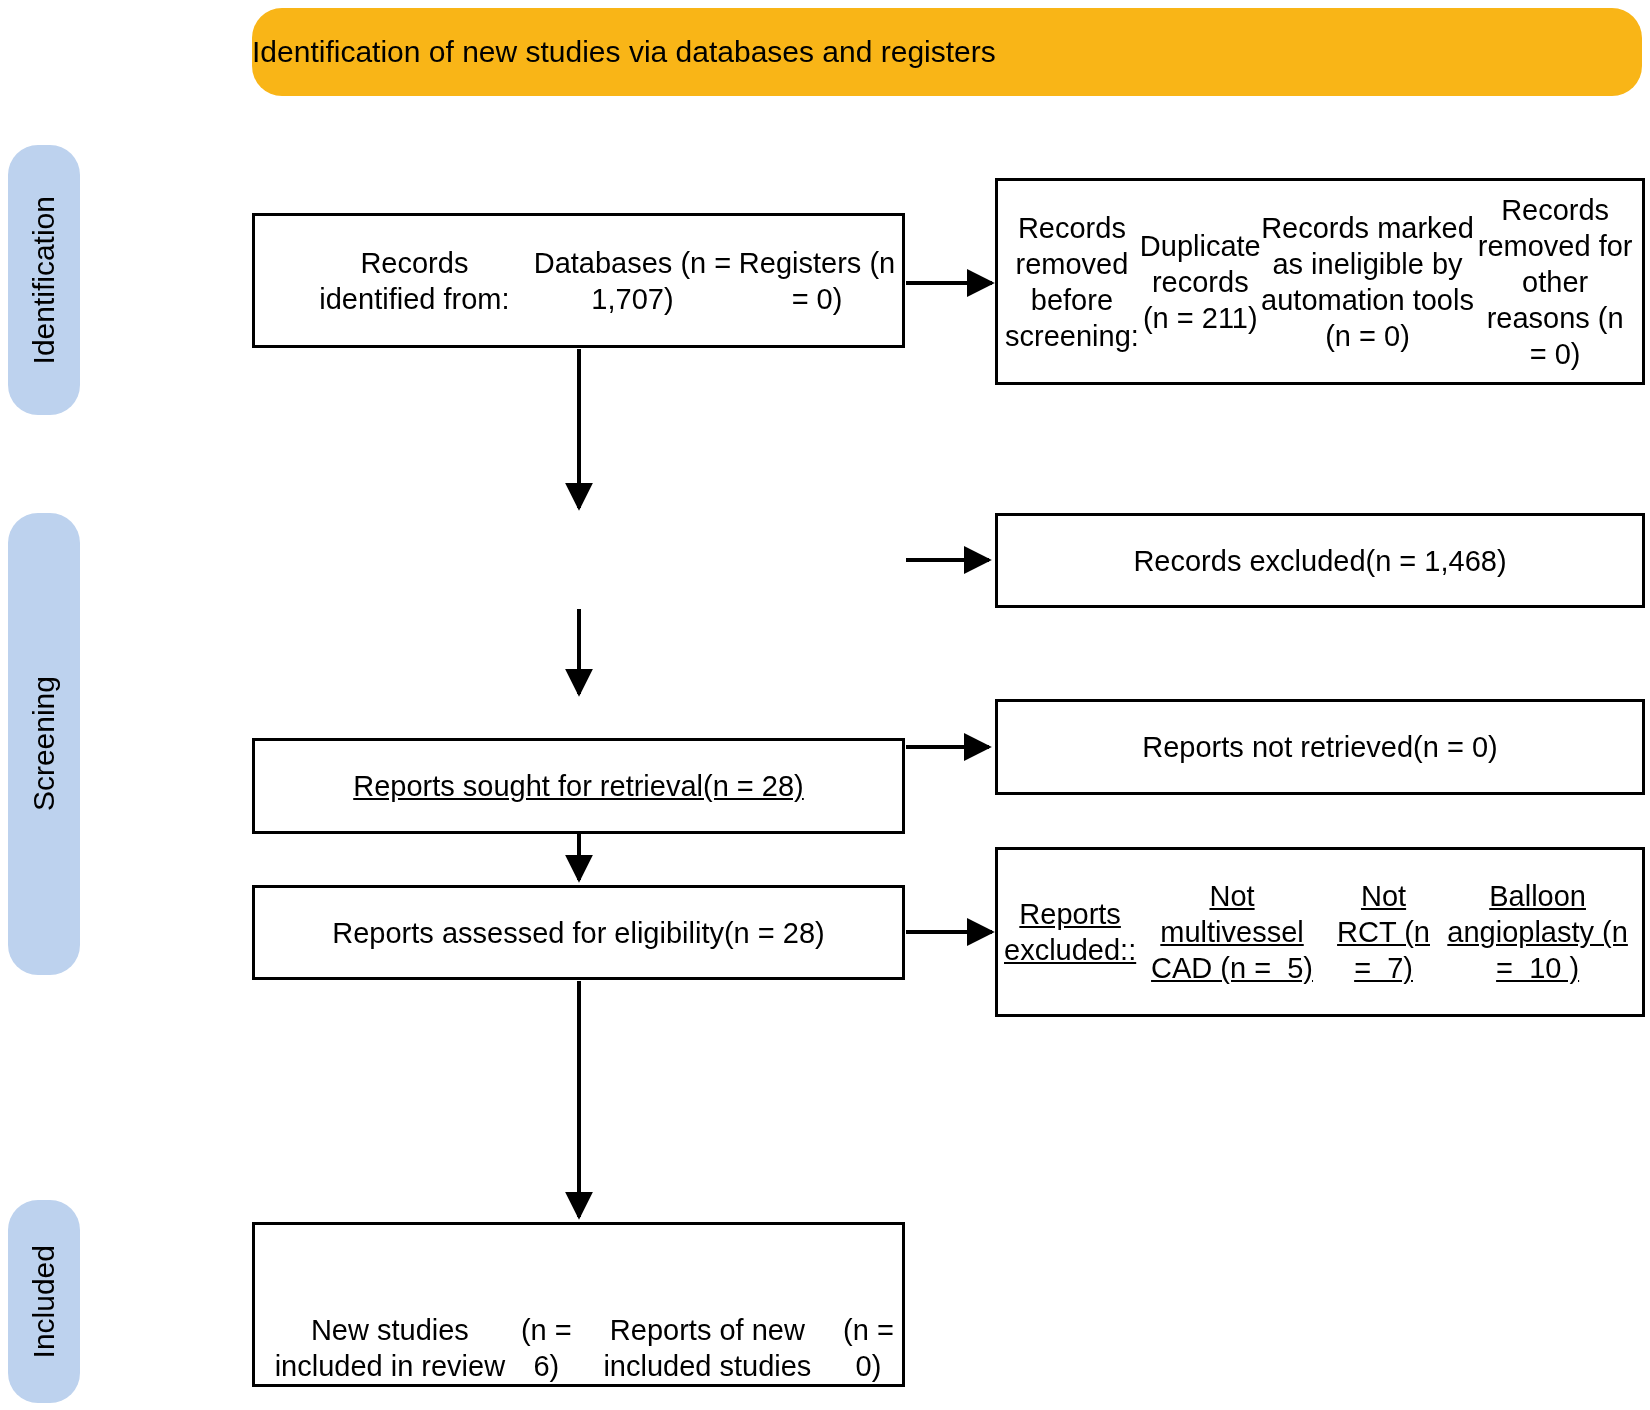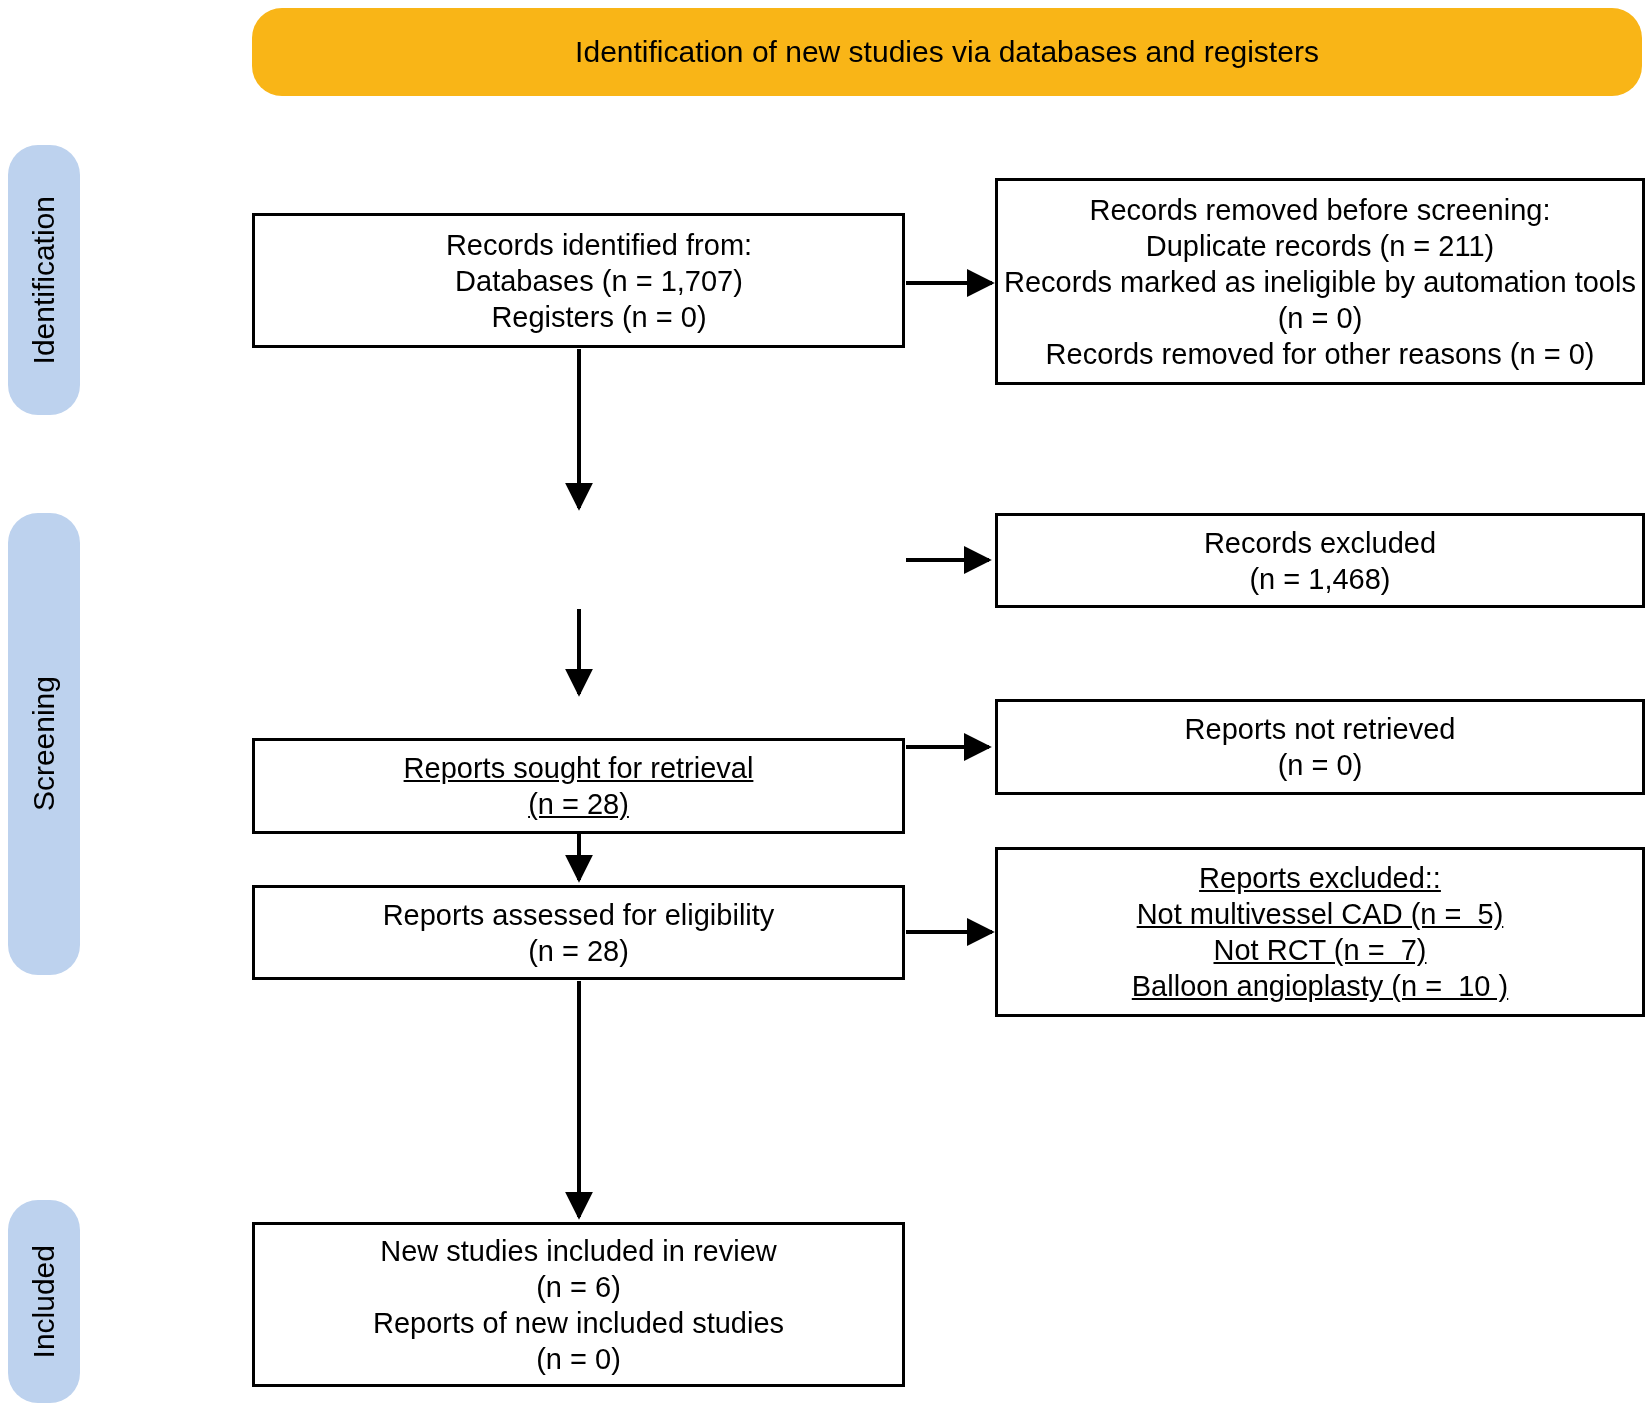--- a/index.html
+++ b/index.html
@@ -3,51 +3,51 @@
 <meta charset="utf-8">
 <style>
   html,body{margin:0;padding:0;background:#ffffff;}
   #canvas{
     position:relative;width:1650px;height:1410px;background:#ffffff;
     font-family:"Liberation Sans", sans-serif;color:#000;
   }
   .banner{
     position:absolute;left:252px;top:8px;width:1390px;height:88px;
     background:var(--banner_bg,#F9B517);border-radius:30px;
-    display:flex;align-items:center;justify-content:center;
+    display:flex;align-items:center;justify-content:flex-start;
     font-size:30px;
   }
   .stage{
     position:absolute;left:8px;width:72px;background:var(--stage_bg,#BDD2EE);
     border-radius:30px;display:flex;align-items:center;justify-content:center;
   }
   .stage span{
     writing-mode:vertical-rl;transform:rotate(180deg);
     font-size:30px;white-space:nowrap;
   }
   .stage.identification{top:145px;height:270px;}
   .stage.screening{top:513px;height:462px;}
   .stage.included{top:1200px;height:203px;}
   .box{
     position:absolute;background:#ffffff;border:3px solid var(--box_border,#000000);
-    box-sizing:border-box;display:flex;flex-direction:column;
+    box-sizing:border-box;display:flex;flex-direction:row;
     align-items:center;justify-content:center;text-align:center;
     font-size:29px;line-height:36px;padding:0 6px;
   }
   .box.left{left:252px;width:653px;}
   .box.right{left:995px;width:650px;}
   #b-identified{top:213px;height:135px;padding-left:47px;}
   #b-removed{top:178px;height:207px;}
   #b-screened{top:513px;height:95px;}
   #b-excluded{top:513px;height:95px;}
   #b-sought{top:738px;height:96px;text-decoration:underline;}
   #b-notretrieved{top:699px;height:96px;}
   #b-assessed{top:885px;height:95px;}
   #b-repexcluded{top:847px;height:170px;text-decoration:underline;}
-  #b-included{top:1222px;height:165px;}
+  #b-included{top:1222px;height:165px;align-items:flex-end;}
   svg.arrows{position:absolute;left:0;top:0;pointer-events:none;}
   svg.arrows line{stroke:#000;stroke-width:4;}
 </style>
 </head>
 <body>
 
 <div id="canvas">
 
   <div class="banner">
     <span>Identification of new studies via databases and registers</span>

